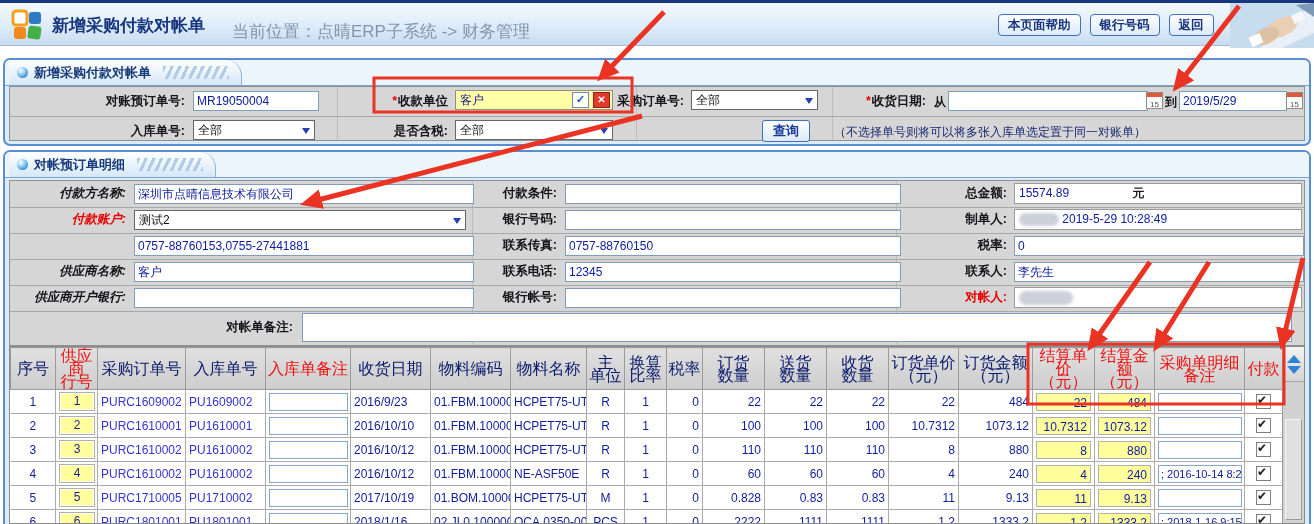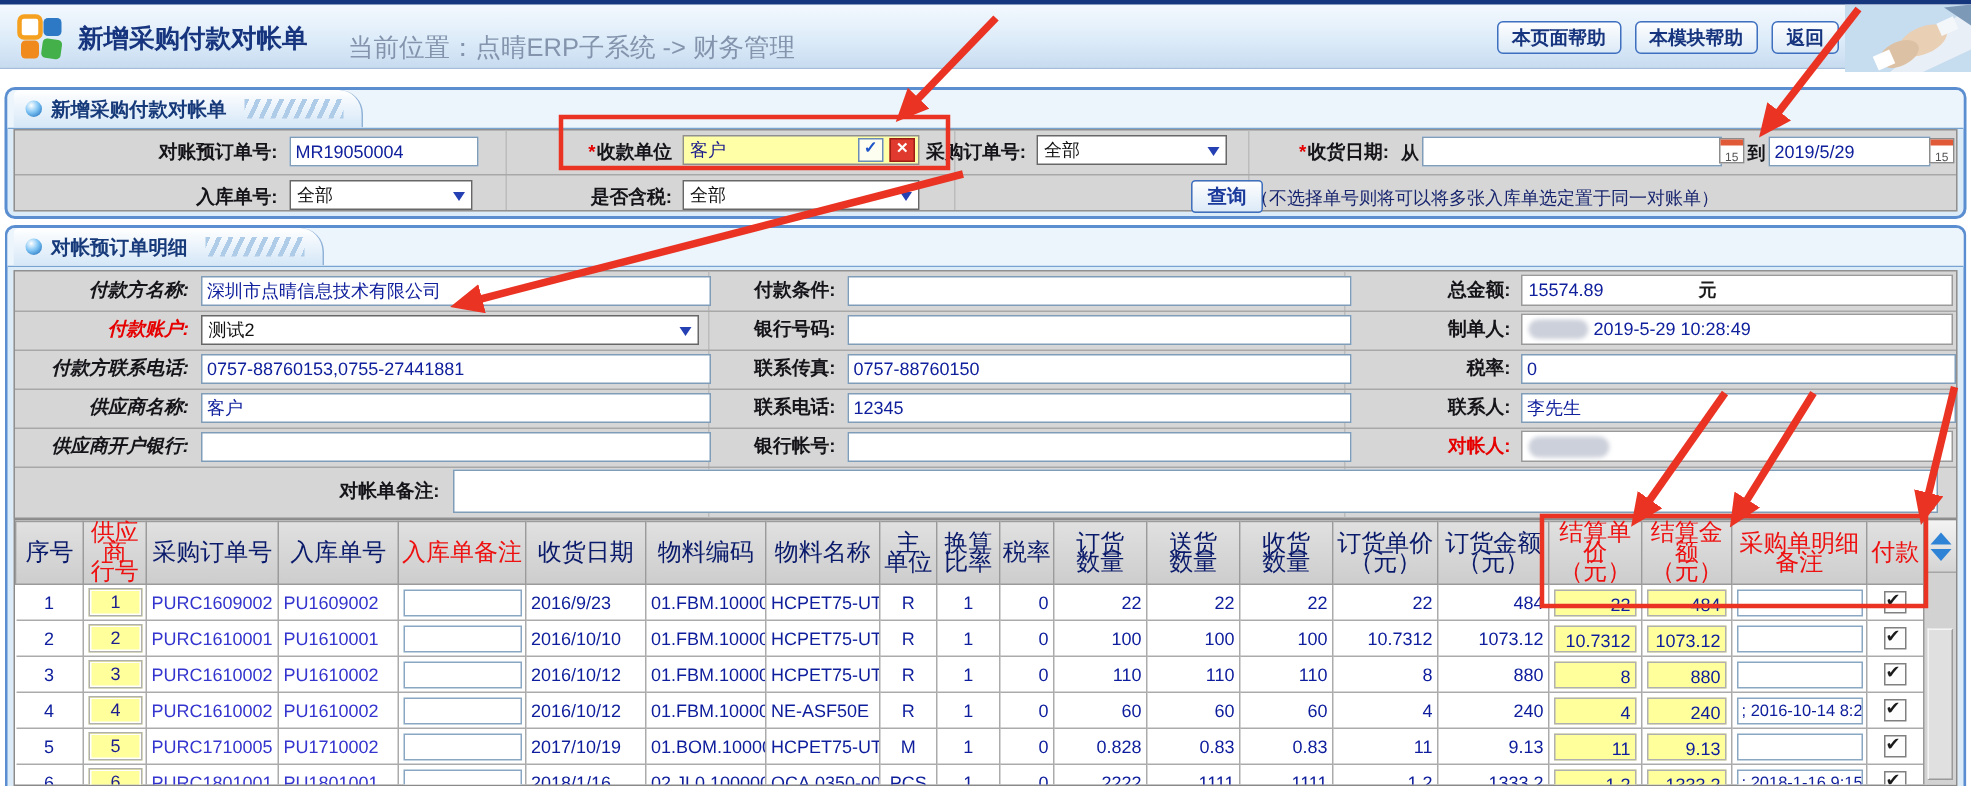--- a/index.html
+++ b/index.html
@@ -58,21 +58,21 @@
   .ic-del{margin:0 2px 0 4px;width:15px;height:14px;background:#e03a2e;border:1px solid #9b1d14;
           color:#fff;font-size:10px;font-weight:bold;text-align:center;line-height:13px;cursor:pointer;}
   .ic-pick i,.ic-del i{font-style:normal;}
   .ft{position:absolute;top:7px;font-weight:bold;color:#141419;}
   .cal{position:absolute;top:5px;width:15px;height:15px;border:1px solid #8c8c8c;background:#fff;cursor:pointer;}
   .cal::before{content:"";position:absolute;left:0;right:0;top:0;height:4px;background:#e05a38;}
   .cal i{position:absolute;left:0;right:0;bottom:-1px;text-align:center;font-size:8px;
          color:#555;font-style:normal;}
   .qbtn{position:absolute;top:3px;height:22px;border:1px solid #3f6fbf;border-radius:3px;
         background:linear-gradient(#fefefe,#dceaf7);color:#1a3a9c;font-weight:bold;
-        font-size:13px;cursor:pointer;padding:0 10px;margin-left:32px;}
+        font-size:13px;cursor:pointer;padding:0 10px;}
   .note{position:absolute;top:7px;color:#17246e;font-size:12px;}
   .vsep{position:absolute;top:0;bottom:0;width:1px;background:#bcbcbc;}
 
   
   .form2{top:28px;height:164px;}
   .f2row{position:absolute;left:0;right:0;height:26px;border-bottom:1px solid #a8a8a8;}
   .f2l{position:absolute;top:0;height:26px;line-height:25px;text-align:right;font-weight:bold;
        color:#141419;padding-right:5px;box-sizing:border-box;font-size:12.5px;}
   .red{color:#e60000 !important;padding-left:24px;}
   .la{left:0;width:121px;font-style:italic;} .lb{left:466px;width:86px;} .lc{left:888px;width:114px;}
@@ -137,21 +137,21 @@
         <rect x="3" y="3" width="14" height="14" rx="3" fill="#fff" stroke="#f6a01f" stroke-width="3"></rect>
         <rect x="19" y="4" width="12" height="12" rx="3" fill="#2e79c6"></rect>
         <rect x="4" y="19" width="12" height="12" rx="3" fill="#f08a1d"></rect>
         <rect x="18" y="18" width="13" height="13" rx="3" fill="#43b04a" transform="rotate(8 24 24)"></rect>
       </svg>
     </span>
     <span class="apptitle">新增采购付款对帐单</span>
     <span class="crumb">当前位置：点晴ERP子系统 -&gt; 财务管理</span>
     <span class="topbtns">
       <button class="tbtn">本页面帮助</button>
-      <button class="tbtn">本模块帮助</button>
+      <button class="tbtn">银行号码</button>
       <button class="tbtn">返回</button>
     </span>
     <span class="handshake">
       <svg width="84" height="45" viewBox="0 0 84 45">
         <rect width="84" height="45" fill="#c6dcef"></rect>
         <path d="M84,0 L84,30 L52,45 L30,45 Z" fill="#e9eff6"></path>
         <path d="M84,0 L84,14 L66,2 Z" fill="#7d99b8"></path>
         <ellipse cx="52" cy="24" rx="17" ry="9" fill="#e9cfb4" transform="rotate(-24 52 24)"></ellipse>
         <ellipse cx="36" cy="33" rx="14" ry="8" fill="#ddc1a4" transform="rotate(-24 36 33)"></ellipse>
         <rect x="20" y="32" width="12" height="10" fill="#ffffff" transform="rotate(-24 26 37)"></rect>
@@ -249,21 +249,20 @@
         <div class="f2l lb">银行号码:</div>
         <input class="ti cb2" readonly="" value="" style="">
         <div class="f2l lc">制单人:</div>
         <div class="wcell">
           <span class="blob" style="width:40px;height:13px"></span>
           <span>2019-5-29 10:28:49</span>
         </div>
       </div>
 
       <div class="f2row" style="top:52px">
-        <div class="f2l la">付款方联系电话:</div>
         <input class="ti ca" readonly="" value="0757-88760153,0755-27441881" style="">
         <div class="f2l lb">联系传真:</div>
         <input class="ti cb2" readonly="" value="0757-88760150" style="">
         <div class="f2l lc">税率:</div>
         <input class="ti cc" readonly="" value="0" style="">
       </div>
 
       <div class="f2row" style="top:78px">
         <div class="f2l la">供应商名称:</div>
         <input class="ti ca" readonly="" value="客户" style="">

